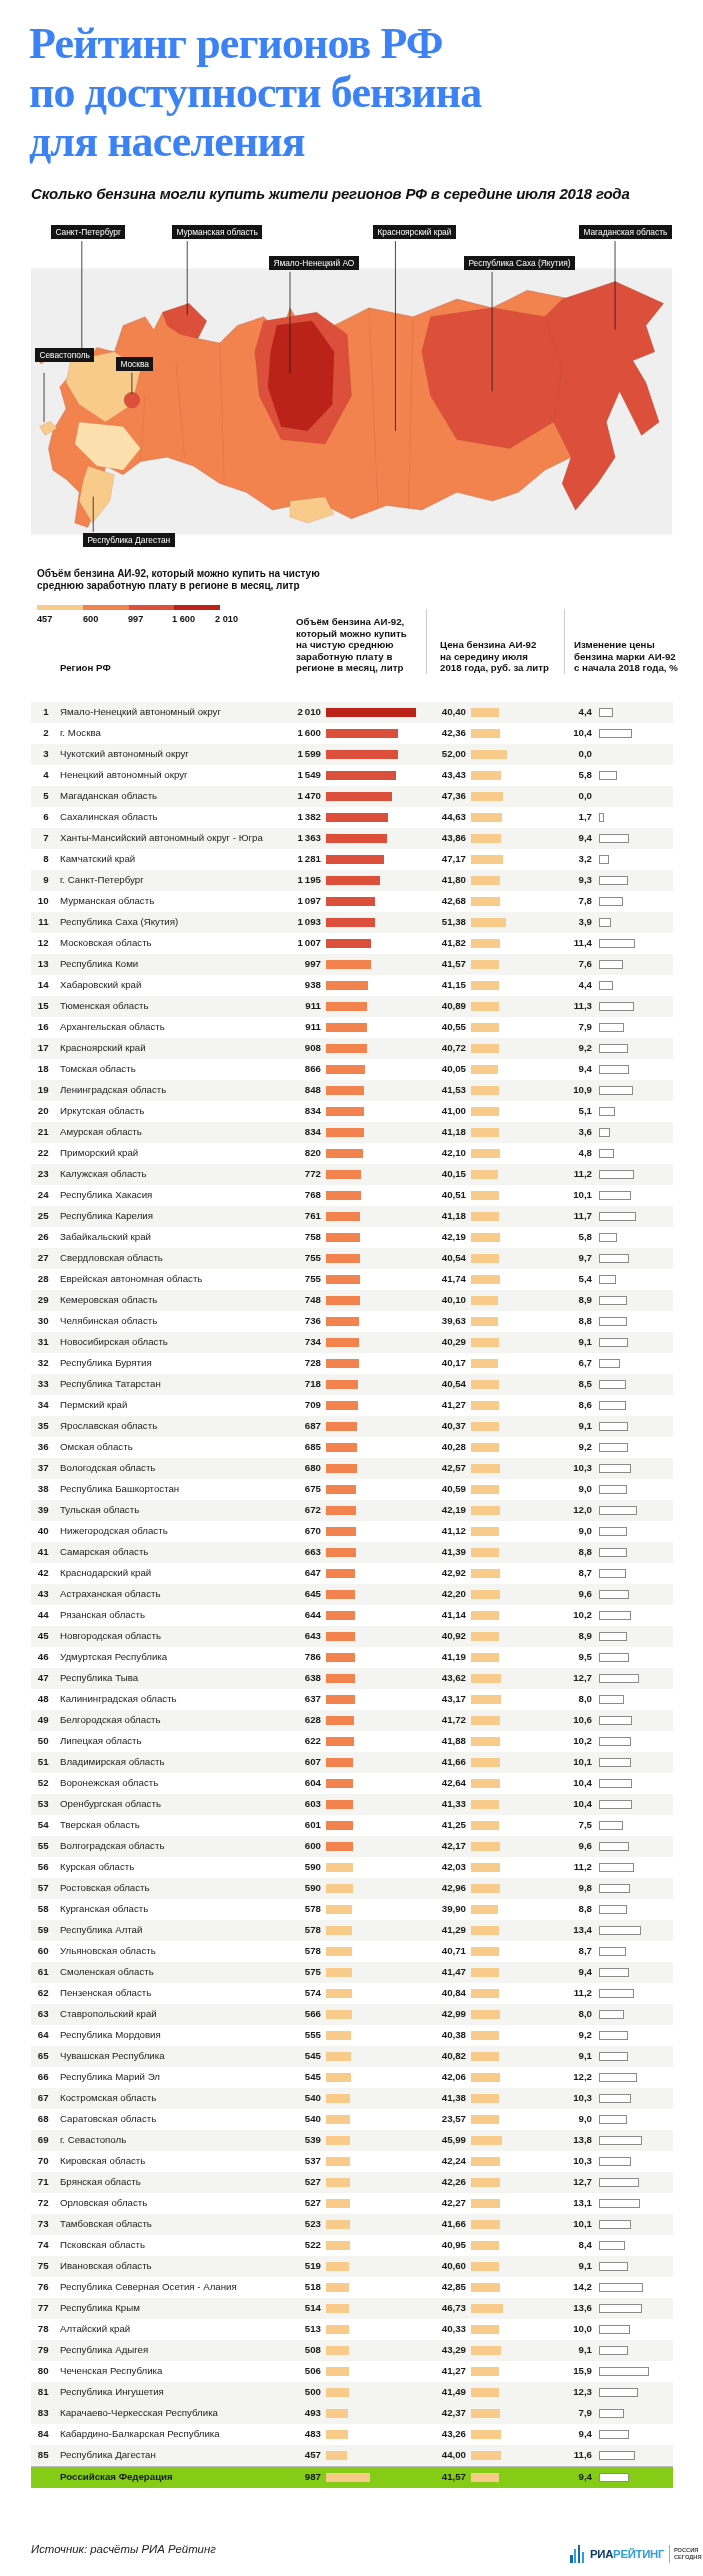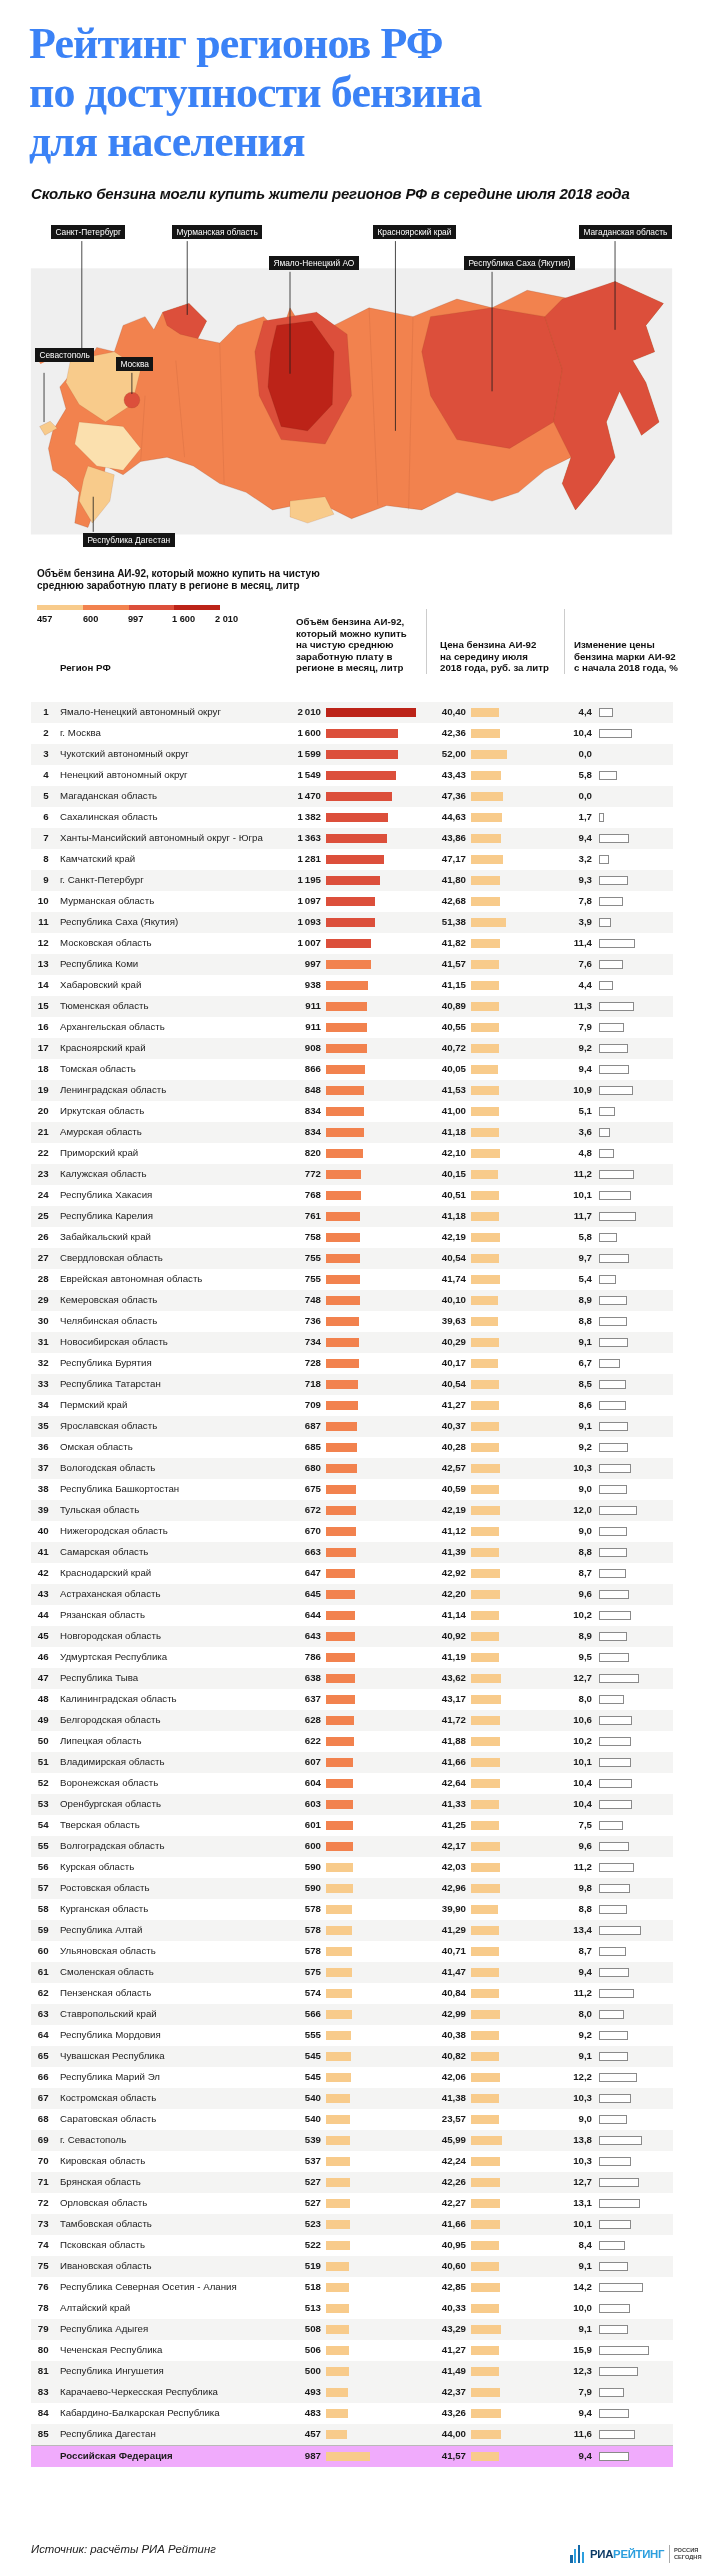--- a/index.html
+++ b/index.html
@@ -30,21 +30,21 @@
   .h-vol{left:265px;bottom:2.6px;width:116px;}
   .h-price{left:409px;bottom:2.6px;width:110px;}
   .h-chg{left:543px;bottom:2.6px;width:104px;}
   .vline{position:absolute;top:1.8px;height:65px;width:0.9px;background:#ccc;}
   .vl1{left:395px;} .vl2{left:533px;}
   
   .rows{left:31px;top:702px;width:642px;}
   .trow{position:relative;width:642px;height:21px;font-size:9.7px;}
   .trow.odd{background:#f4f4f3;}
   .trow.even{background:#fff;}
-  .trow.total{background:#f0abfc;border-top:0.9px solid #b9b9b9;}
+  .trow.total{background:#84cc16;border-top:0.9px solid #b9b9b9;}
   .r-rank{position:absolute;left:0;top:4.4px;width:17.6px;text-align:right;font-weight:bold;}
   .r-name{position:absolute;left:29px;top:4.4px;width:239px;white-space:nowrap;overflow:hidden;}
   .trow.total .r-name{font-weight:bold;}
   .r-vol{position:absolute;left:218px;top:4.4px;width:72px;text-align:right;font-weight:bold;}
   .r-volbar{position:absolute;left:295px;top:6.2px;height:8.8px;}
   .r-price{position:absolute;left:363px;top:4.4px;width:72px;text-align:right;font-weight:bold;}
   .r-pricebar{position:absolute;left:440px;top:6.2px;height:8.8px;}
   .r-chg{position:absolute;left:489px;top:4.4px;width:72px;text-align:right;font-weight:bold;}
   .r-chgbar{position:absolute;left:568px;top:6.2px;height:8.8px;background:#fff;border:0.9px solid #8a8a8a;box-sizing:border-box;}
   
@@ -896,20 +896,30 @@
     <div class="trow even">
       <span class="r-rank">76</span>
       <span class="r-name">Республика Северная Осетия - Алания</span>
       <span class="r-vol">518</span>
       <span class="r-volbar" style="width:23px;background:#F8CB8B"></span>
       <span class="r-price">42,85</span>
       <span class="r-pricebar" style="width:29px;background:#F8CB8B"></span>
       <span class="r-chg">14,2</span>
       <span class="r-chgbar" style="width:44px"></span>
     </div>
+    <div class="trow odd">
+      <span class="r-rank">77</span>
+      <span class="r-name">Республика Крым</span>
+      <span class="r-vol">514</span>
+      <span class="r-volbar" style="width:23px;background:#F8CB8B"></span>
+      <span class="r-price">46,73</span>
+      <span class="r-pricebar" style="width:32px;background:#F8CB8B"></span>
+      <span class="r-chg">13,6</span>
+      <span class="r-chgbar" style="width:43px"></span>
+    </div>
     <div class="trow even">
       <span class="r-rank">78</span>
       <span class="r-name">Алтайский край</span>
       <span class="r-vol">513</span>
       <span class="r-volbar" style="width:23px;background:#F8CB8B"></span>
       <span class="r-price">40,33</span>
       <span class="r-pricebar" style="width:27.5px;background:#F8CB8B"></span>
       <span class="r-chg">10,0</span>
       <span class="r-chgbar" style="width:31px"></span>
     </div>

